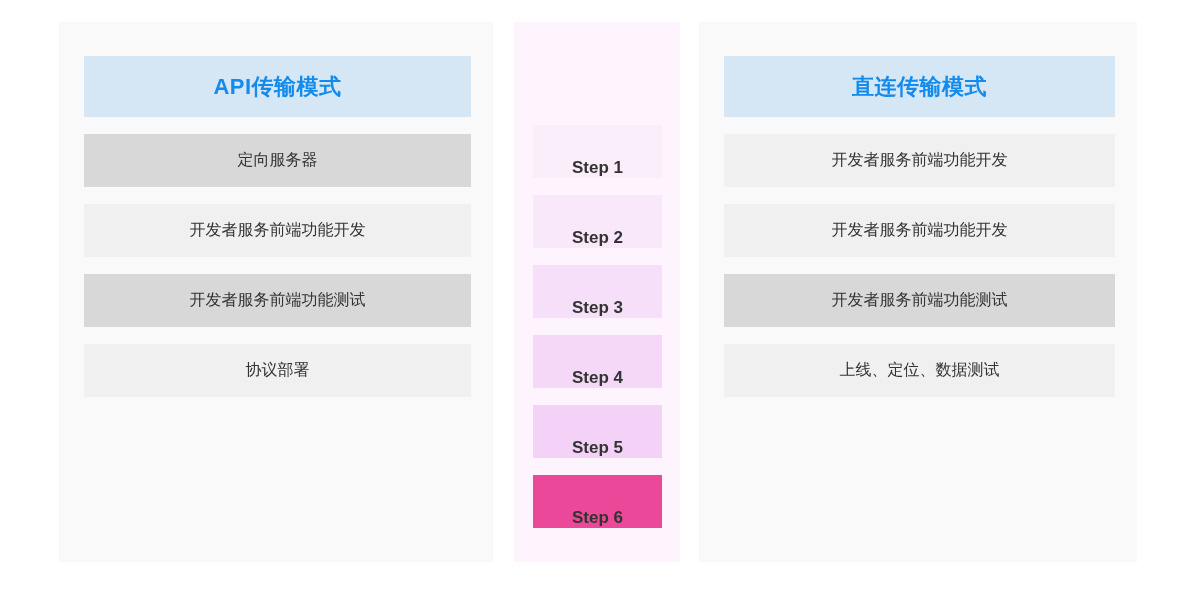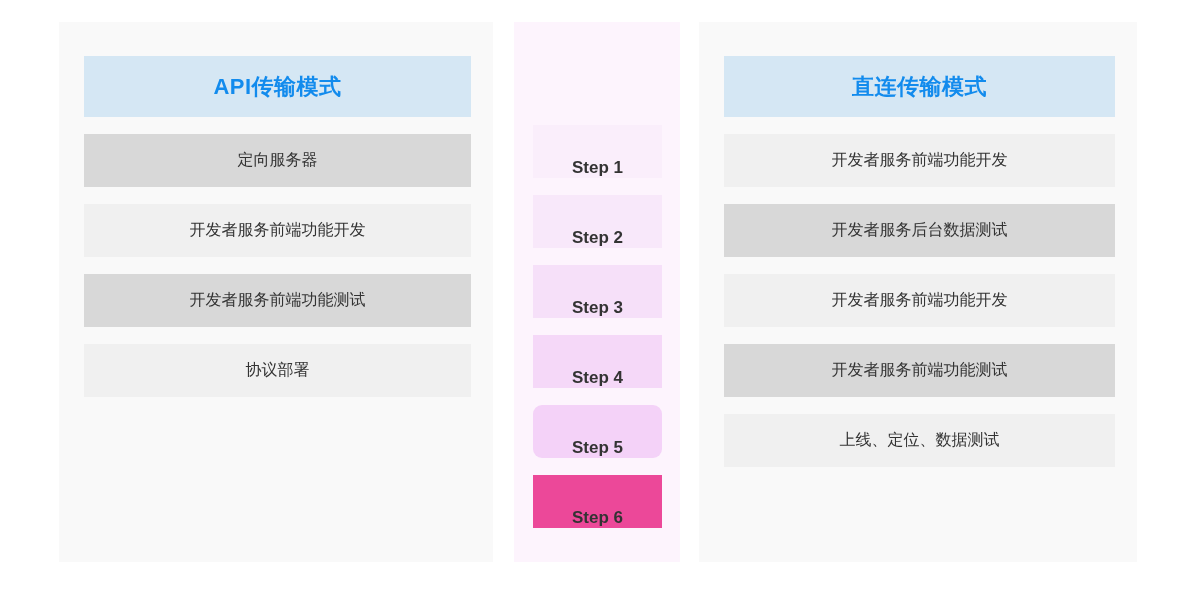--- a/index.html
+++ b/index.html
@@ -120,38 +120,35 @@
         </div>
         <div class="step" style="background: rgb(248, 232, 250);">
           <span>Step 2</span>
         </div>
         <div class="step" style="background: rgb(246, 224, 249);">
           <span>Step 3</span>
         </div>
         <div class="step" style="background: rgb(245, 216, 248);">
           <span>Step 4</span>
         </div>
-        <div class="step" style="background: rgb(244, 210, 248); border-radius: 9px;">
+        <div class="step" style="background: rgb(244, 210, 248);">
           <span>Step 5</span>
         </div>
         <div class="step" style="background: #ec4899;">
           <span>Step 6</span>
         </div>
       </div>
   </div>
 
   <div class="panel panel-right">
     <div class="col-stack">
       <div class="mode-header">直连传输模式</div>
       <div id="right-rows">
           <div class="row light">
             <span>开发者服务前端功能开发</span>
-          </div>
-          <div class="row dark">
-            <span>开发者服务后台数据测试</span>
           </div>
           <div class="row light">
             <span>开发者服务前端功能开发</span>
           </div>
           <div class="row dark">
             <span>开发者服务前端功能测试</span>
           </div>
           <div class="row light">
             <span>上线、定位、数据测试</span>
           </div>

